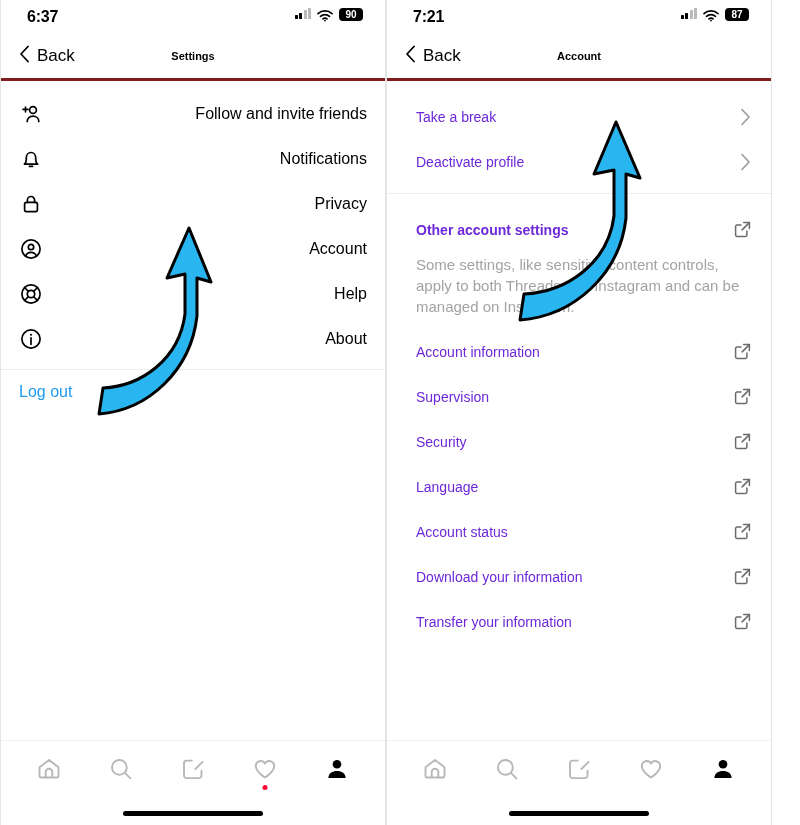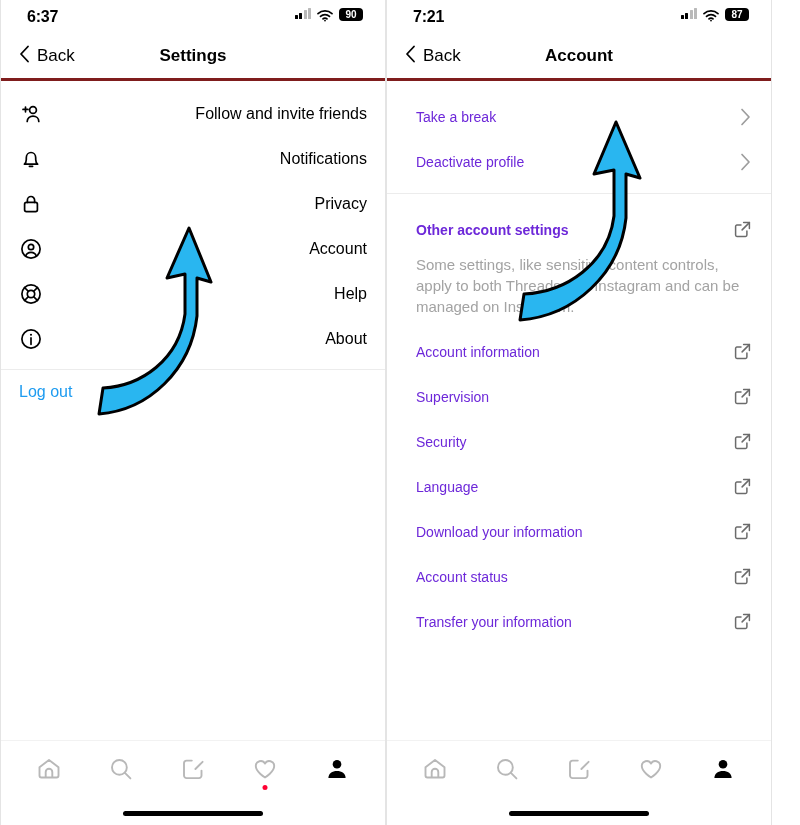--- a/index.html
+++ b/index.html
@@ -83,21 +83,21 @@
     align-items: center;
     gap: 7px;
     padding-left: 18px;
     font-size: 17px;
     color: #000;
   }
   .nav-title {
     position: absolute;
     left: 0; right: 0;
     text-align: center;
-    font-size: 17px;
+    font-size: 11px;
     font-weight: bold;
     color: #000;
     pointer-events: none;
   }
   .phone.left .nav-title  { padding-right: 0px; }
 
   
   .settings-list { padding-top: 10px; }
   .settings-row {
     display: flex;
@@ -456,31 +456,31 @@
           <span class="lbl">Language</span>
           <span class="extlink">
             <svg viewBox="0 0 17 17" fill="none" width="17" height="17">
                 <path d="M9.6 1.6h5.8v5.8" stroke="#6b6b6b" stroke-width="1.5" stroke-linecap="round" stroke-linejoin="round"></path>
                 <path d="M15.4 1.6 8.1 8.9" stroke="#6b6b6b" stroke-width="1.5" stroke-linecap="round"></path>
                 <path d="M12.9 10v4.1a1.3 1.3 0 0 1-1.3 1.3H2.9a1.3 1.3 0 0 1-1.3-1.3V5.4a1.3 1.3 0 0 1 1.3-1.3H7" stroke="#6b6b6b" stroke-width="1.5" stroke-linecap="round" stroke-linejoin="round"></path>
               </svg>
           </span>
         </div>
         <div class="acct-row">
+          <span class="lbl">Account status</span>
+          <span class="extlink">
+            <svg viewBox="0 0 17 17" fill="none" width="17" height="17">
+                <path d="M9.6 1.6h5.8v5.8" stroke="#6b6b6b" stroke-width="1.5" stroke-linecap="round" stroke-linejoin="round"></path>
+                <path d="M15.4 1.6 8.1 8.9" stroke="#6b6b6b" stroke-width="1.5" stroke-linecap="round"></path>
+                <path d="M12.9 10v4.1a1.3 1.3 0 0 1-1.3 1.3H2.9a1.3 1.3 0 0 1-1.3-1.3V5.4a1.3 1.3 0 0 1 1.3-1.3H7" stroke="#6b6b6b" stroke-width="1.5" stroke-linecap="round" stroke-linejoin="round"></path>
+              </svg>
+          </span>
+        </div>
+        <div class="acct-row">
           <span class="lbl">Download your information</span>
-          <span class="extlink">
-            <svg viewBox="0 0 17 17" fill="none" width="17" height="17">
-                <path d="M9.6 1.6h5.8v5.8" stroke="#6b6b6b" stroke-width="1.5" stroke-linecap="round" stroke-linejoin="round"></path>
-                <path d="M15.4 1.6 8.1 8.9" stroke="#6b6b6b" stroke-width="1.5" stroke-linecap="round"></path>
-                <path d="M12.9 10v4.1a1.3 1.3 0 0 1-1.3 1.3H2.9a1.3 1.3 0 0 1-1.3-1.3V5.4a1.3 1.3 0 0 1 1.3-1.3H7" stroke="#6b6b6b" stroke-width="1.5" stroke-linecap="round" stroke-linejoin="round"></path>
-              </svg>
-          </span>
-        </div>
-        <div class="acct-row">
-          <span class="lbl">Account status</span>
           <span class="extlink">
             <svg viewBox="0 0 17 17" fill="none" width="17" height="17">
                 <path d="M9.6 1.6h5.8v5.8" stroke="#6b6b6b" stroke-width="1.5" stroke-linecap="round" stroke-linejoin="round"></path>
                 <path d="M15.4 1.6 8.1 8.9" stroke="#6b6b6b" stroke-width="1.5" stroke-linecap="round"></path>
                 <path d="M12.9 10v4.1a1.3 1.3 0 0 1-1.3 1.3H2.9a1.3 1.3 0 0 1-1.3-1.3V5.4a1.3 1.3 0 0 1 1.3-1.3H7" stroke="#6b6b6b" stroke-width="1.5" stroke-linecap="round" stroke-linejoin="round"></path>
               </svg>
           </span>
         </div>
         <div class="acct-row">
           <span class="lbl">Transfer your information</span>

